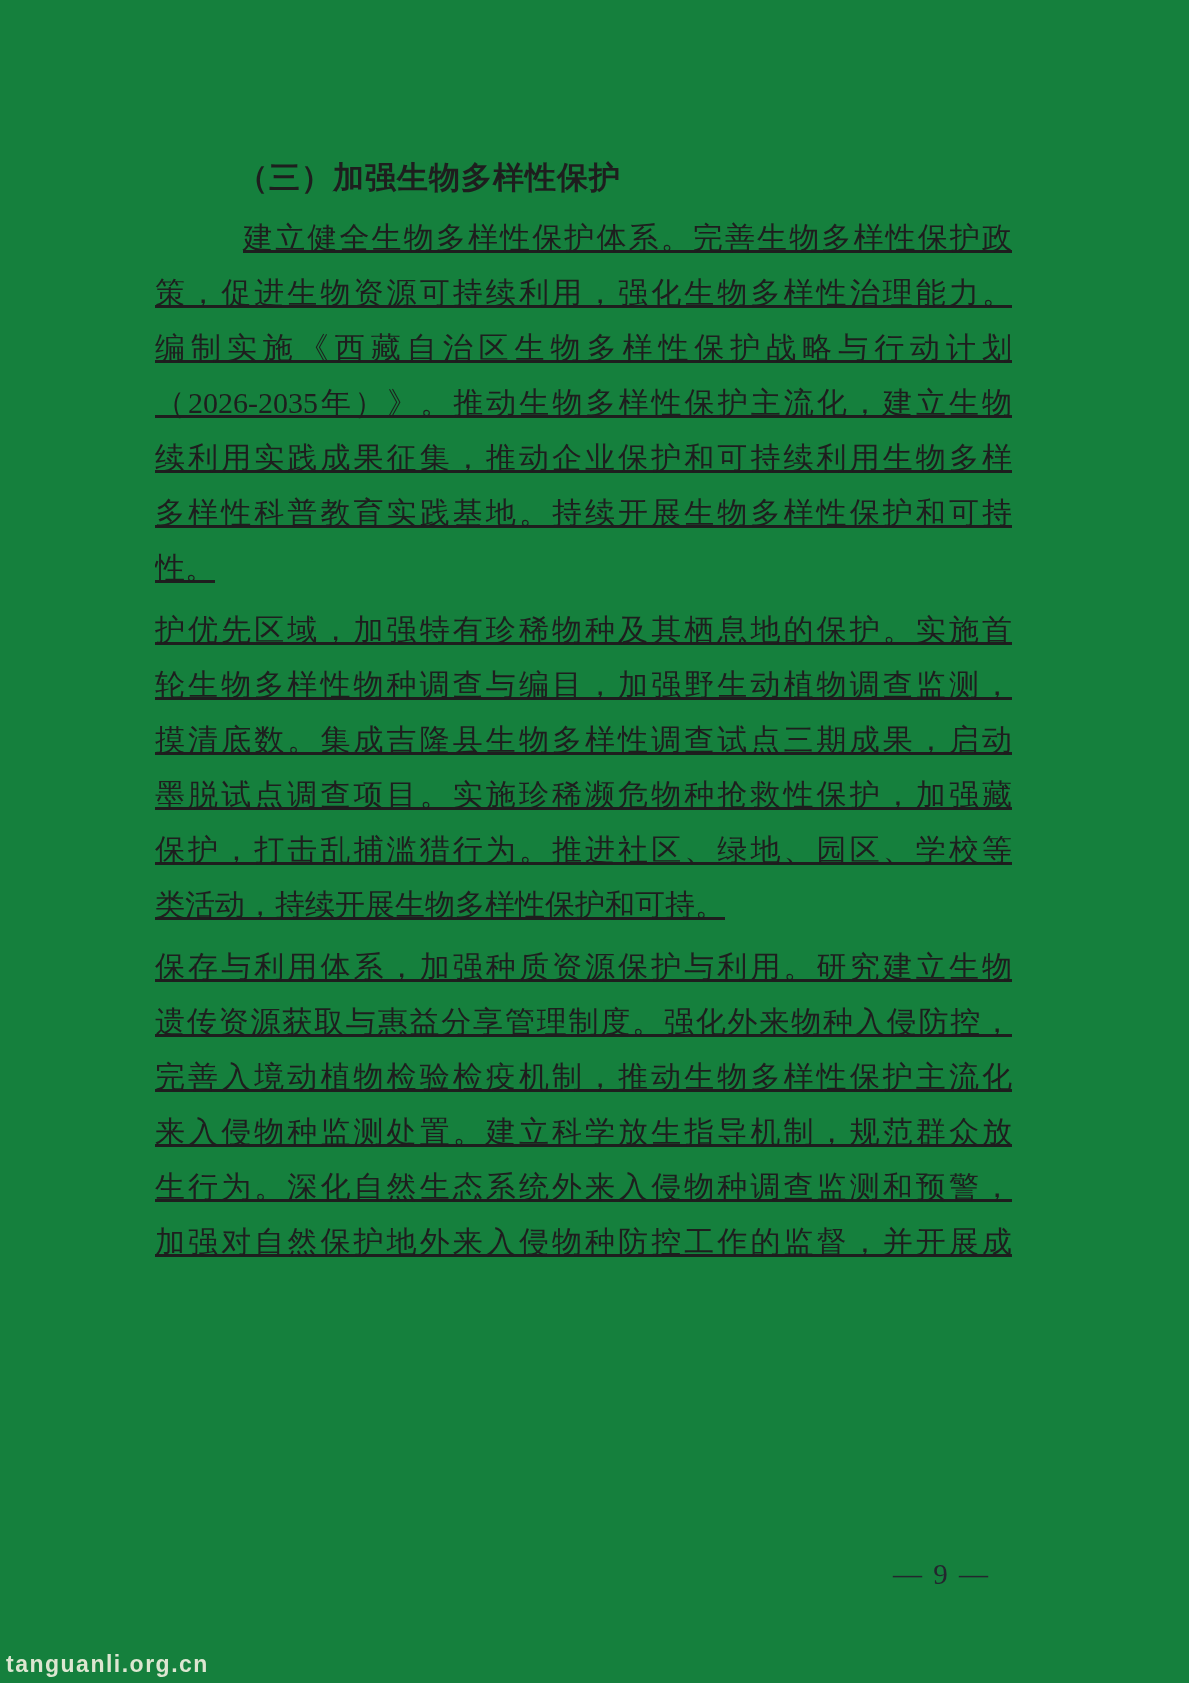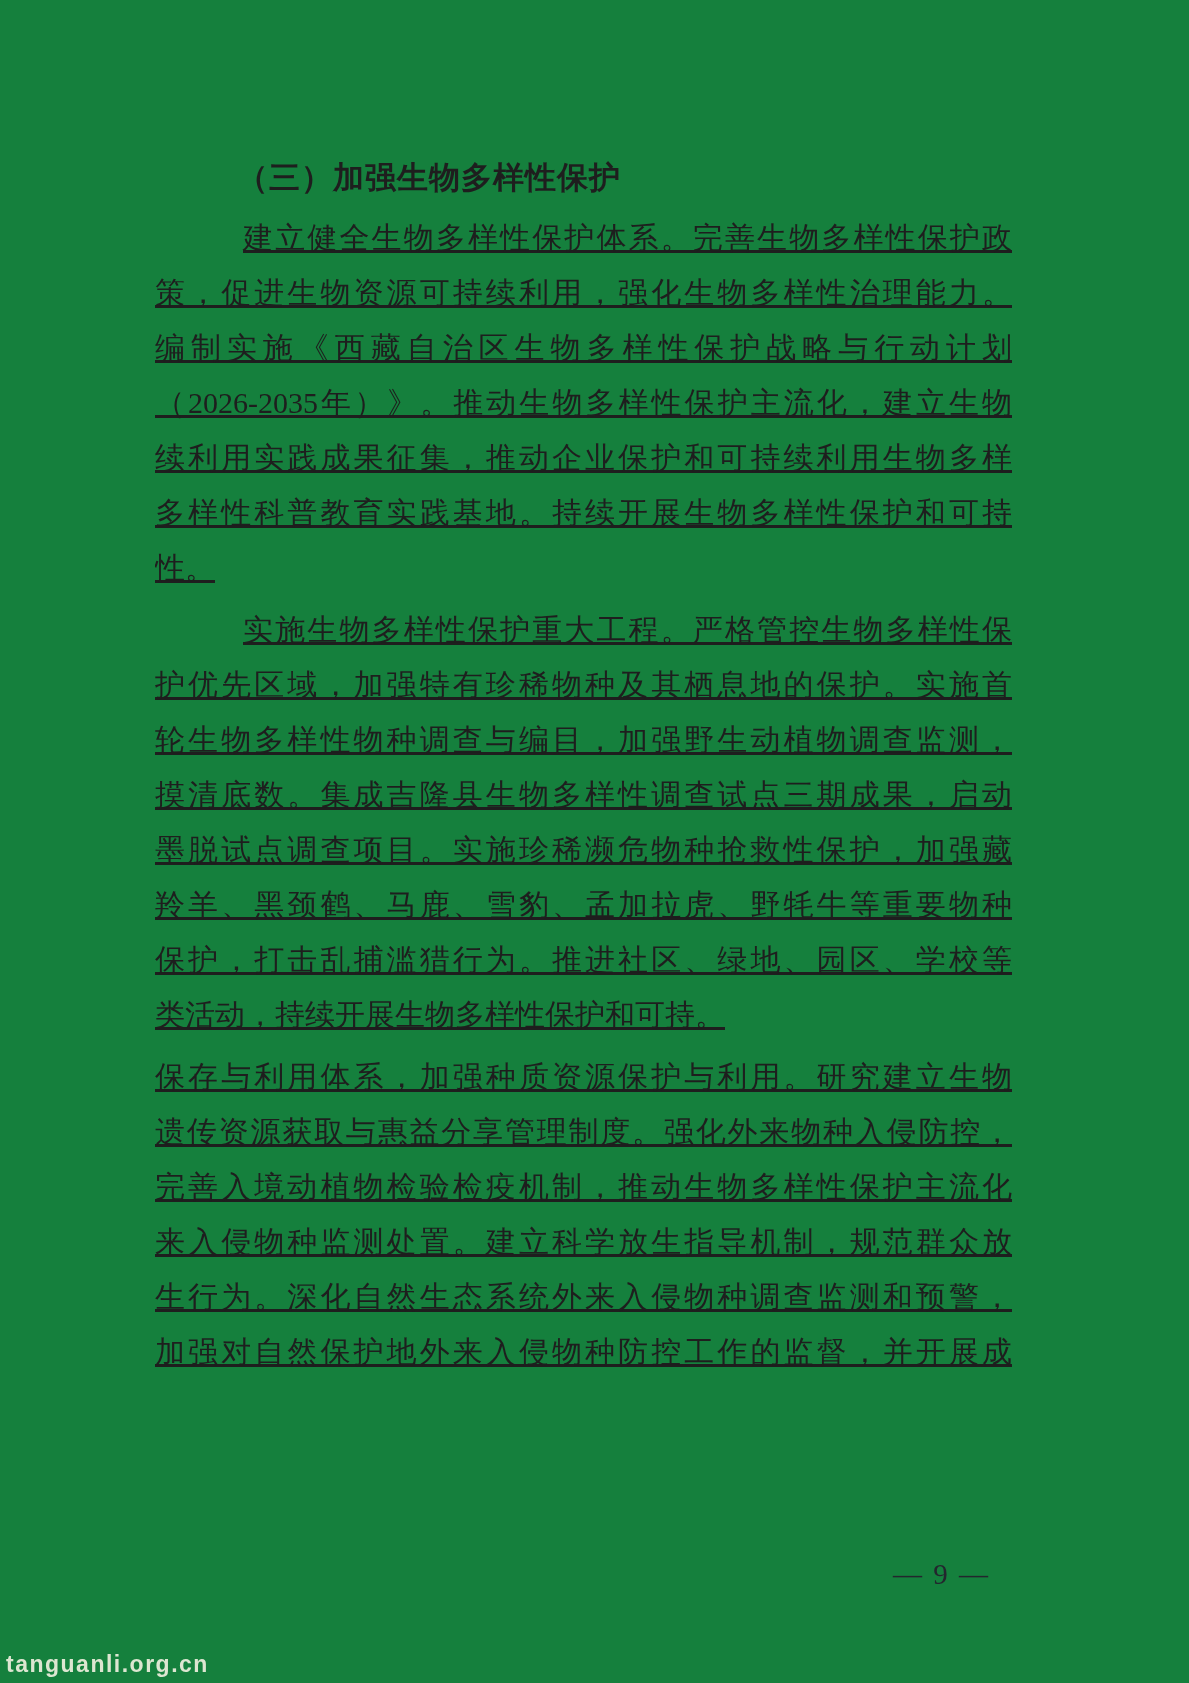--- a/index.html
+++ b/index.html
@@ -82,26 +82,24 @@
       <div class="line first">建立健全生物多样性保护体系。完善生物多样性保护政</div>
       <div class="line">策，促进生物资源可持续利用，强化生物多样性治理能力。</div>
       <div class="line">编制实施《西藏自治区生物多样性保护战略与行动计划</div>
       <div class="line">（2026-2035年）》。推动生物多样性保护主流化，建立生物</div>
       <div class="line">续利用实践成果征集，推动企业保护和可持续利用生物多样</div>
       <div class="line">多样性科普教育实践基地。持续开展生物多样性保护和可持</div>
       <div class="line short-last">性。</div>
     </div>
 
     <div class="para">
-      <div class="line first">实施生物多样性保护重大工程。严格管控生物多样性保</div>
       <div class="line">护优先区域，加强特有珍稀物种及其栖息地的保护。实施首</div>
       <div class="line">轮生物多样性物种调查与编目，加强野生动植物调查监测，</div>
       <div class="line">摸清底数。集成吉隆县生物多样性调查试点三期成果，启动</div>
       <div class="line">墨脱试点调查项目。实施珍稀濒危物种抢救性保护，加强藏</div>
-      <div class="line">羚羊、黑颈鹤、马鹿、雪豹、孟加拉虎、野牦牛等重要物种</div>
       <div class="line">保护，打击乱捕滥猎行为。推进社区、绿地、园区、学校等</div>
       <div class="line short-last">类活动，持续开展生物多样性保护和可持。</div>
     </div>
 
     <div class="para">
       <div class="line">保存与利用体系，加强种质资源保护与利用。研究建立生物</div>
       <div class="line">遗传资源获取与惠益分享管理制度。强化外来物种入侵防控，</div>
       <div class="line">完善入境动植物检验检疫机制，推动生物多样性保护主流化</div>
       <div class="line">来入侵物种监测处置。建立科学放生指导机制，规范群众放</div>
       <div class="line">生行为。深化自然生态系统外来入侵物种调查监测和预警，</div>

